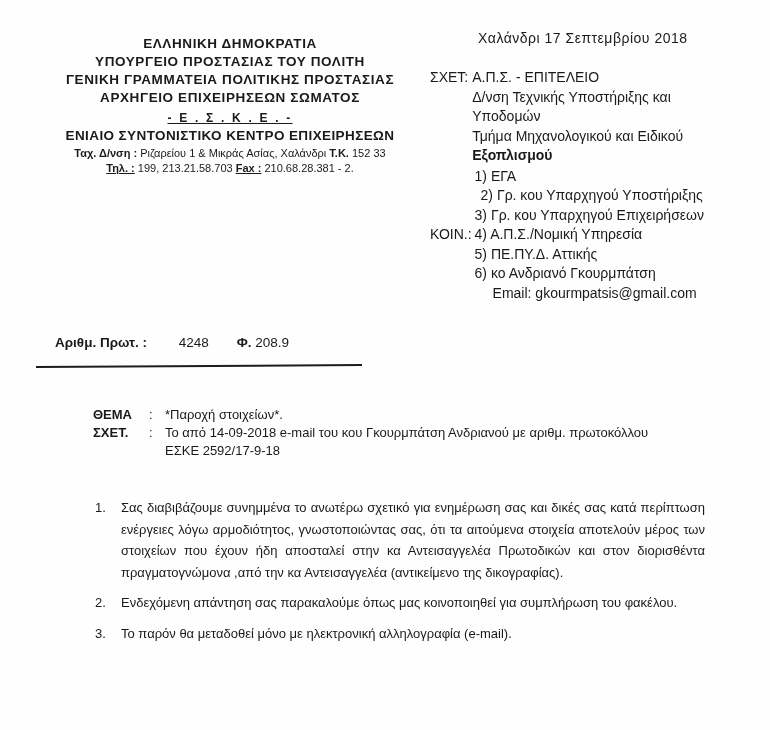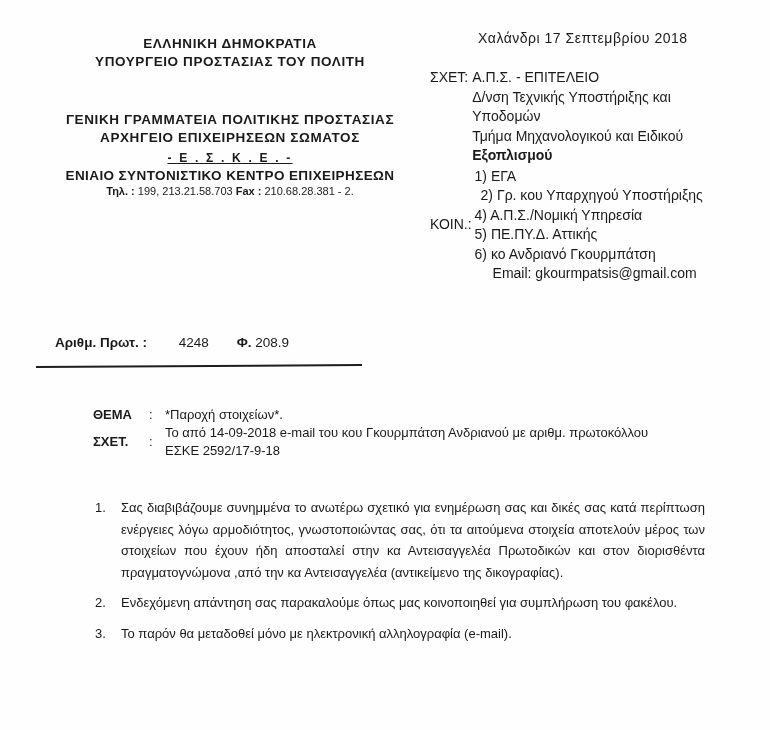--- a/index.html
+++ b/index.html
@@ -40,21 +40,21 @@
   }
   .lh-line {
     font-weight: bold;
     font-size: 13.5px;
     letter-spacing: 0.6px;
     line-height: 18px;
     white-space: nowrap;
   }
   .lh-line.l1 { font-size: 13.5px; }
   .lh-line.l2 { font-size: 13.5px; }
-  .lh-line.l3 { font-size: 13.5px; margin-top: 40px; }
+  .lh-line.l3 { font-size: 13.5px; }
   .lh-line.l4 { font-size: 13.5px; }
 
   .eske {
     font-weight: bold;
     font-size: 12px;
     letter-spacing: 2.2px;
     margin-top: 4px;
     margin-bottom: 2px;
     white-space: nowrap;
     text-decoration: underline;
@@ -71,21 +71,21 @@
     line-height: 15px;
     margin-top: 2px;
     white-space: nowrap;
   }
   .lh-addr b { font-weight: bold; }
   .lh-tel {
     font-size: 11px;
     line-height: 15px;
     white-space: nowrap;
   }
-  .lh-tel b { font-weight: bold; }
+  .lh-tel b { font-weight: bold; text-decoration: underline; }
 
   
   .right-col {
     position: absolute;
     left: 430px;
     top: 0px;
     width: 330px;
   }
   .date-line {
     font-size: 14px;
@@ -163,21 +163,21 @@
   
   .subject {
     position: absolute;
     left: 93px;
     top: 406px;
     width: 620px;
     font-size: 13px;
   }
   .sub-row {
     display: flex;
-    align-items: center;
+    align-items: flex-start;
     line-height: 18px;
   }
   .sub-lbl {
     font-weight: bold;
     width: 56px;
     flex: 0 0 56px;
     white-space: nowrap;
   }
   .sub-colon {
     width: 16px;
@@ -219,20 +219,26 @@
 
   <div class="header">
 
     <div class="letterhead">
       <div class="lh-line l1">ΕΛΛΗΝΙΚΗ   ΔΗΜΟΚΡΑΤΙΑ</div>
       <div class="lh-line l2">ΥΠΟΥΡΓΕΙΟ ΠΡΟΣΤΑΣΙΑΣ ΤΟΥ ΠΟΛΙΤΗ</div>
       <div class="lh-line l3">ΓΕΝΙΚΗ ΓΡΑΜΜΑΤΕΙΑ ΠΟΛΙΤΙΚΗΣ ΠΡΟΣΤΑΣΙΑΣ</div>
       <div class="lh-line l4">ΑΡΧΗΓΕΙΟ  ΕΠΙΧΕΙΡΗΣΕΩΝ  ΣΩΜΑΤΟΣ</div>
       <div class="eske">- Ε . Σ . Κ . Ε . -</div>
       <div class="lh-sub">ΕΝΙΑΙΟ ΣΥΝΤΟΝΙΣΤΙΚΟ  ΚΕΝΤΡΟ ΕΠΙΧΕΙΡΗΣΕΩΝ</div>
+      <div class="lh-addr">
+        <b>Ταχ. Δ/νση :</b>
+        <span>Ριζαρείου 1 &amp; Μικράς Ασίας, Χαλάνδρι</span>
+        <b>Τ.Κ.</b>
+        <span>152 33</span>
+      </div>
       <div class="lh-tel">
         <b>Τηλ. :</b>
         <span>199,  213.21.58.703</span>
         <b>Fax :</b>
         <span>210.68.28.381 - 2.</span>
       </div>
     </div>
 
     <div class="right-col">
       <div class="date-line">Χαλάνδρι  17 Σεπτεμβρίου  2018</div>
@@ -248,20 +254,21 @@
             <div class="ln bold">Εξοπλισμού</div>
           </div>
         </div>
       </div>
 
       <div class="koin-block">
         <div class="koin-label">ΚΟΙΝ.:</div>
         <div class="koin-list">
           <div class="ln">1) ΕΓΑ</div>
           <div class="ln indent1">2) Γρ. κου Υπαρχηγού Υποστήριξης</div>
+          <div class="ln">3) Γρ. κου Υπαρχηγού Επιχειρήσεων</div>
           <div class="ln">4) Α.Π.Σ./Νομική Υπηρεσία</div>
           <div class="ln">5) ΠΕ.ΠΥ.Δ. Αττικής</div>
           <div class="ln">6) κο Ανδριανό Γκουρμπάτση</div>
           <div class="ln email">Email: gkourmpatsis@gmail.com</div>
         </div>
       </div>
     </div>
   </div>
 
   <div class="proto">

